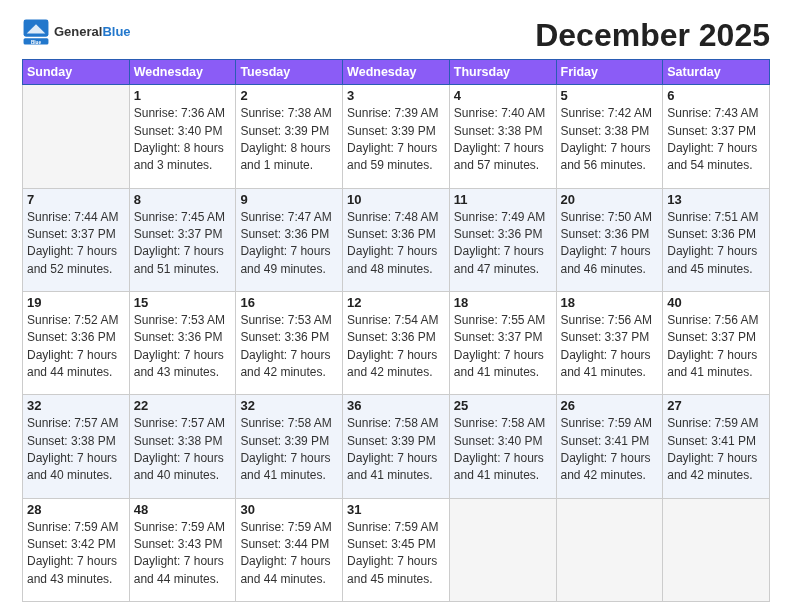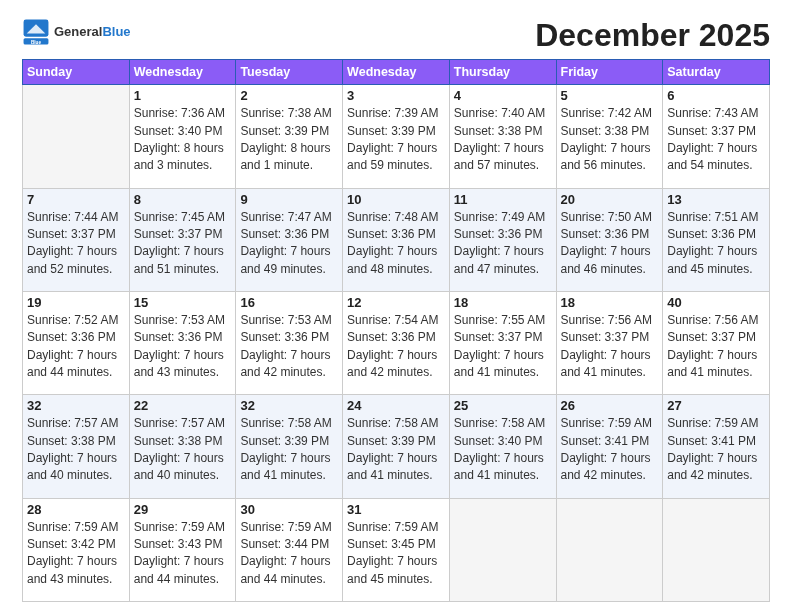--- a/index.html
+++ b/index.html
@@ -217,21 +217,21 @@
           </td>
           <td>
             <div class="day-num">22</div>
             <div class="cell-info">Sunrise: 7:57 AM<br>Sunset: 3:38 PM<br>Daylight: 7 hours<br>and 40 minutes.</div>
           </td>
           <td>
             <div class="day-num">32</div>
             <div class="cell-info">Sunrise: 7:58 AM<br>Sunset: 3:39 PM<br>Daylight: 7 hours<br>and 41 minutes.</div>
           </td>
           <td>
-            <div class="day-num">24</div>
+            <div class="day-num">36</div>
             <div class="cell-info">Sunrise: 7:58 AM<br>Sunset: 3:39 PM<br>Daylight: 7 hours<br>and 41 minutes.</div>
           </td>
           <td>
             <div class="day-num">25</div>
             <div class="cell-info">Sunrise: 7:58 AM<br>Sunset: 3:40 PM<br>Daylight: 7 hours<br>and 41 minutes.</div>
           </td>
           <td>
             <div class="day-num">26</div>
             <div class="cell-info">Sunrise: 7:59 AM<br>Sunset: 3:41 PM<br>Daylight: 7 hours<br>and 42 minutes.</div>
           </td>
@@ -239,21 +239,21 @@
             <div class="day-num">27</div>
             <div class="cell-info">Sunrise: 7:59 AM<br>Sunset: 3:41 PM<br>Daylight: 7 hours<br>and 42 minutes.</div>
           </td>
         </tr>
         <tr>
           <td>
             <div class="day-num">28</div>
             <div class="cell-info">Sunrise: 7:59 AM<br>Sunset: 3:42 PM<br>Daylight: 7 hours<br>and 43 minutes.</div>
           </td>
           <td>
-            <div class="day-num">29</div>
+            <div class="day-num">48</div>
             <div class="cell-info">Sunrise: 7:59 AM<br>Sunset: 3:43 PM<br>Daylight: 7 hours<br>and 44 minutes.</div>
           </td>
           <td>
             <div class="day-num">30</div>
             <div class="cell-info">Sunrise: 7:59 AM<br>Sunset: 3:44 PM<br>Daylight: 7 hours<br>and 44 minutes.</div>
           </td>
           <td>
             <div class="day-num">31</div>
             <div class="cell-info">Sunrise: 7:59 AM<br>Sunset: 3:45 PM<br>Daylight: 7 hours<br>and 45 minutes.</div>
           </td>

